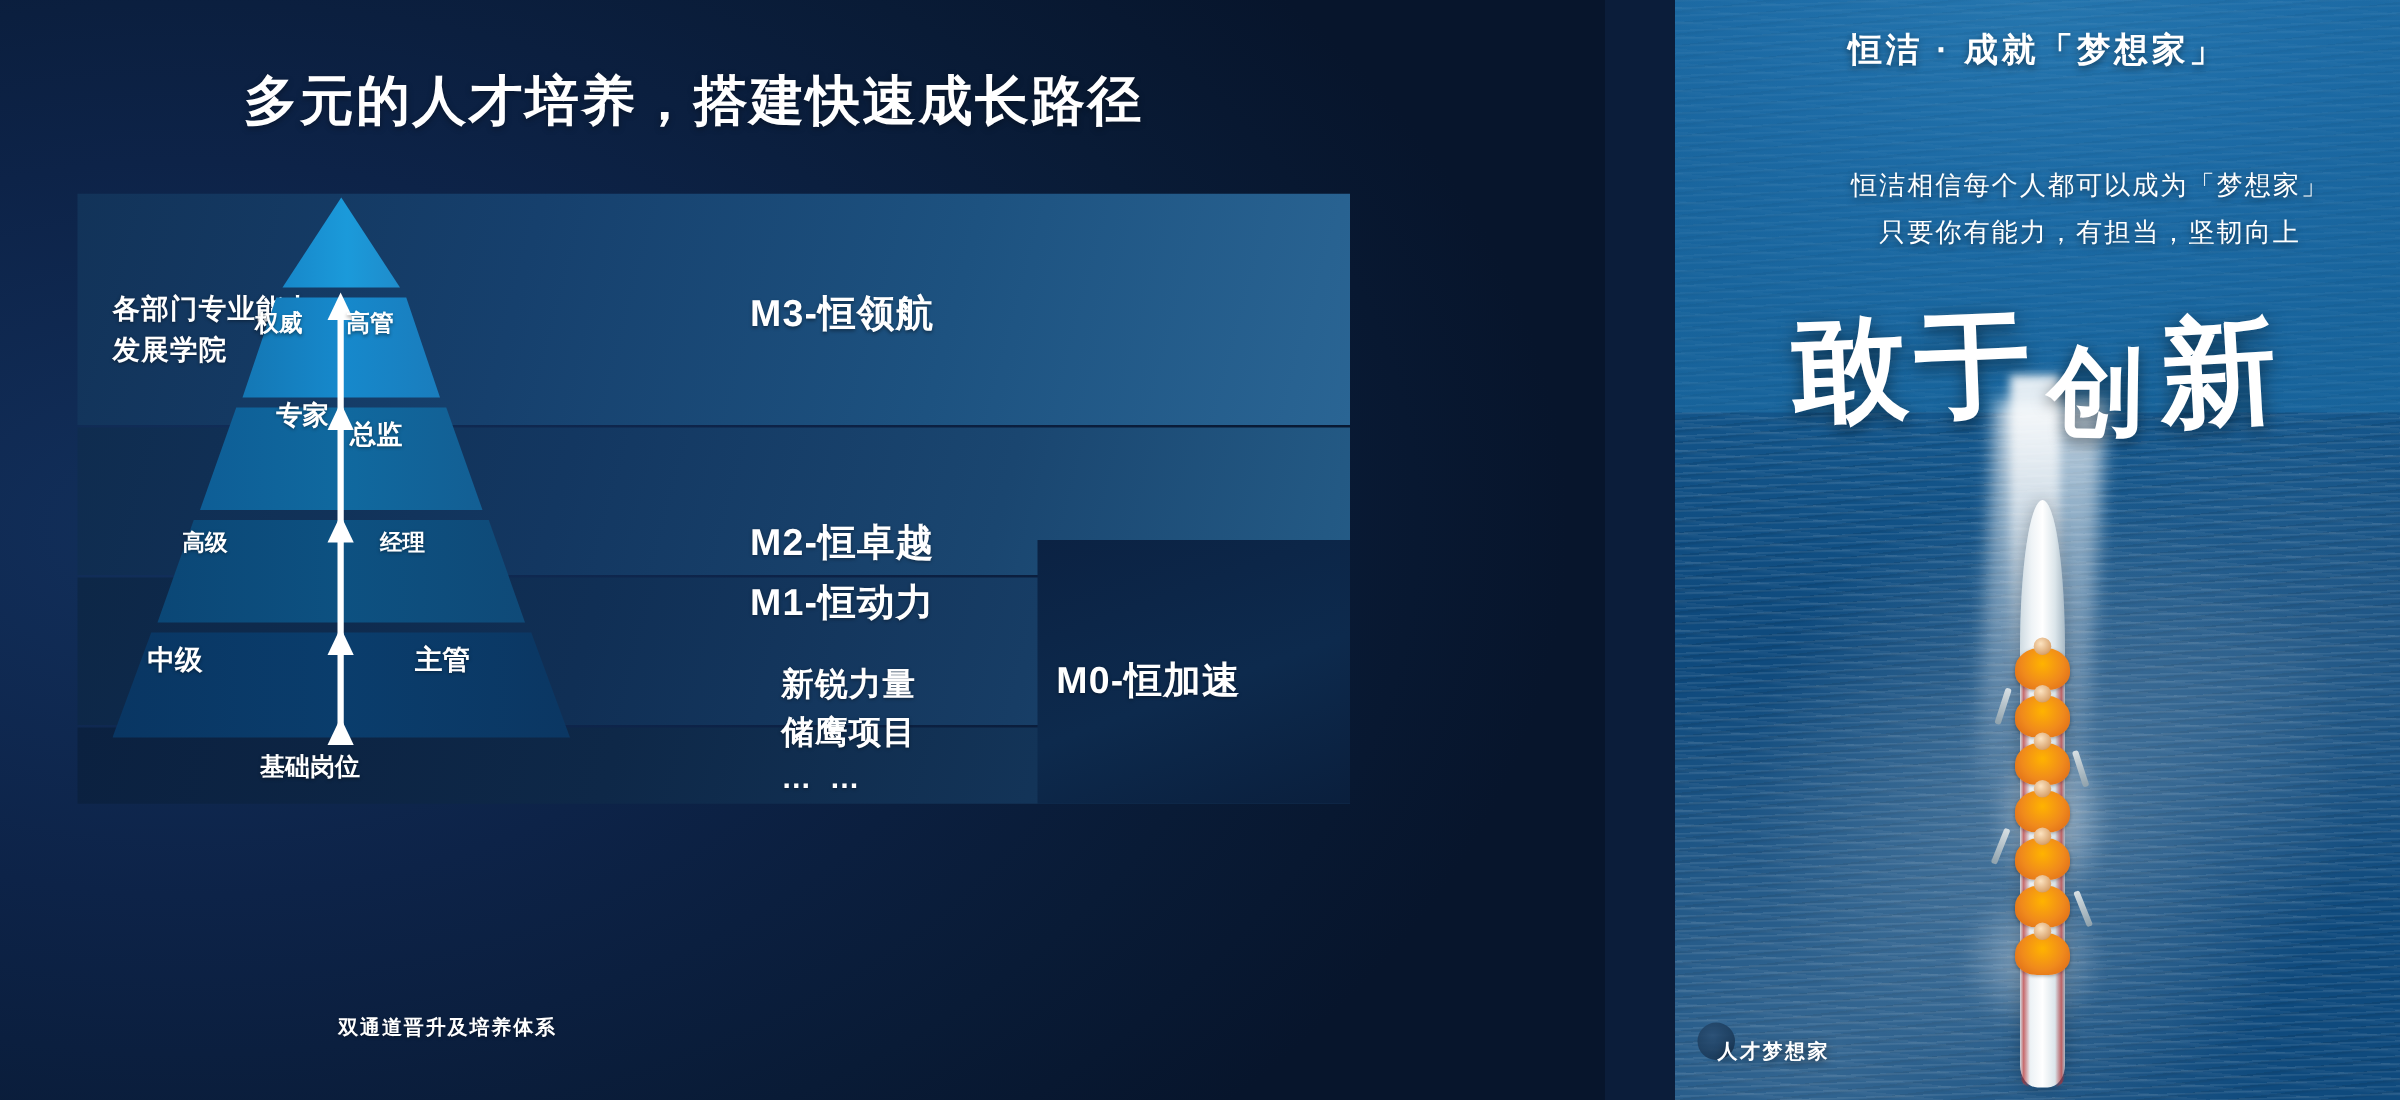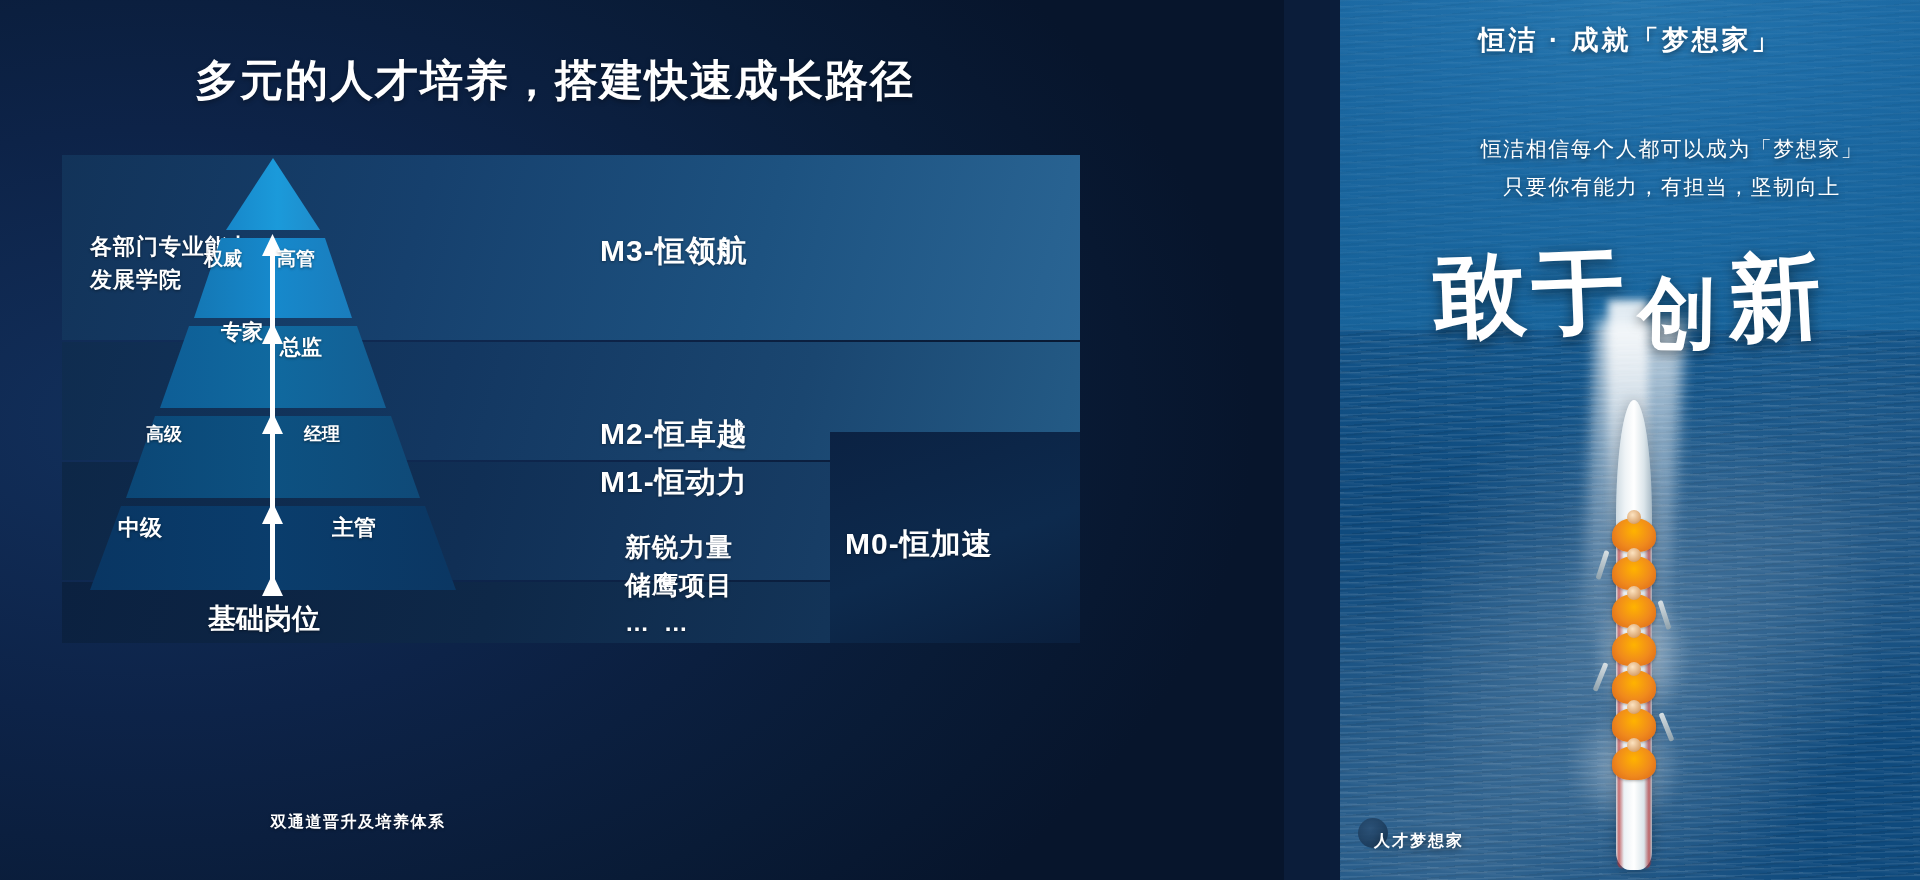--- a/index.html
+++ b/index.html
@@ -141,21 +141,21 @@
     color: #ffffff;
     font-weight: bold;
     white-space: nowrap;
     text-shadow: 0 1px 3px rgba(0,0,0,.45);
   }
   
   .pyr-l1 { font-size: 19px; }
   .pyr-l2 { font-size: 21px; }
   .pyr-l3 { font-size: 18px; }
   .pyr-l4 { font-size: 22px; }
-  .pyr-base { font-size: 28px; }
+  .pyr-base { font-size: 20px; }
 
   #lvl1-left  { left: 114px; top: 96px; }
   #lvl1-right { left: 187px; top: 96px; }
   #lvl2-left  { left: 85px;  top: 168px; margin-left: 46px; }
   #lvl2-right { left: 190px; top: 183px; }
   #lvl3-left  { left: 56px;  top: 272px; }
   #lvl3-right { left: 214px; top: 272px; }
   #lvl4-left  { left: 28px;  top: 363px; }
   #lvl4-right { left: 242px; top: 363px; }
   #base-label { left: 118px; top: 450px; }

